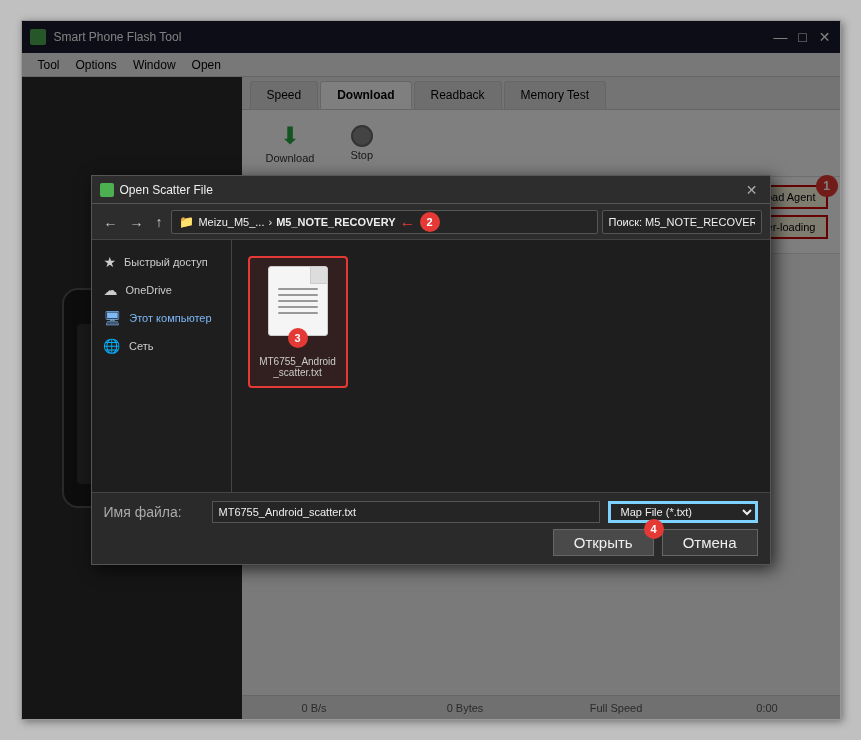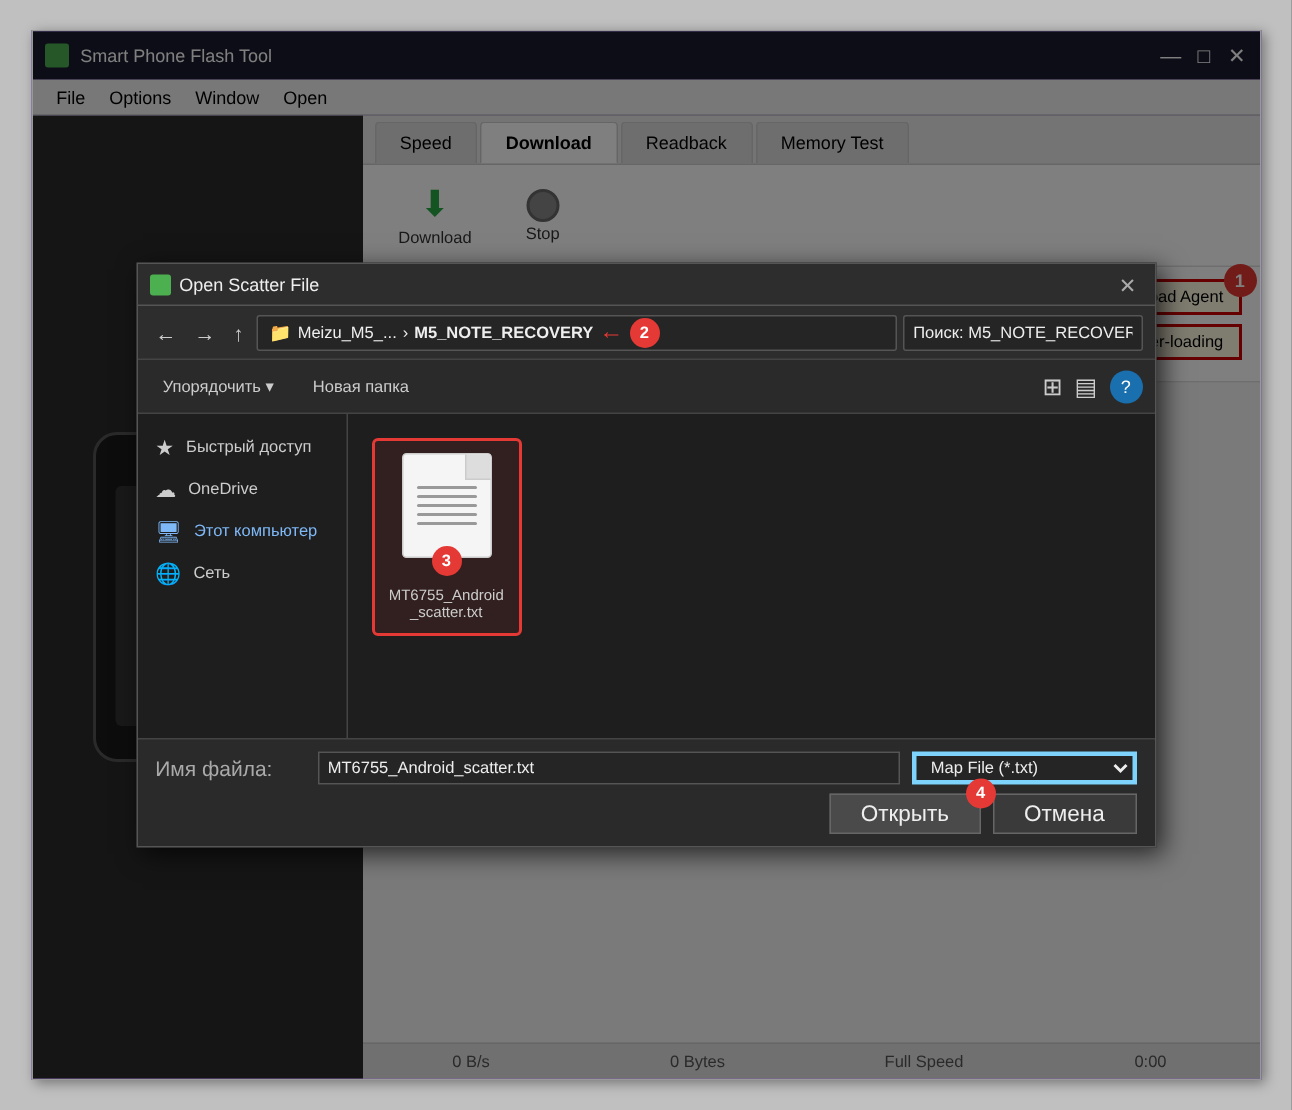--- a/index.html
+++ b/index.html
@@ -10,21 +10,21 @@
       display: flex;
       justify-content: center;
       align-items: center;
       width: 861px;
       height: 740px;
       overflow: hidden;
     }
     .app-window {
       width: 820px;
       height: 700px;
-      background: #4c1d95;
+      background: #0f172a;
       border: 1px solid #999;
       display: flex;
       flex-direction: column;
       box-shadow: 2px 2px 8px rgba(0,0,0,0.4);
       position: relative;
     }
     .title-bar {
       background: #1a1a2e;
       color: white;
       display: flex;
@@ -536,21 +536,21 @@
     <div class="title-bar-icon"></div>
     <span class="title-bar-title">Smart Phone Flash Tool</span>
     <div class="title-bar-controls">
       <button class="title-btn">—</button>
       <button class="title-btn">□</button>
       <button class="title-btn">✕</button>
     </div>
   </div>
 
   <div class="menu-bar">
-    <span class="menu-item">File</span>
+    <span class="menu-item">Tool</span>
     <span class="menu-item">Options</span>
     <span class="menu-item">Window</span>
     <span class="menu-item">Open</span>
   </div>
 
   <div class="main-content">
 
     <div class="left-panel">
       <div class="phone-shape">
         <div class="phone-speaker"></div>
@@ -631,28 +631,20 @@
           <span> › </span>
           <span style="font-weight:bold;">M5_NOTE_RECOVERY</span>
           <span class="breadcrumb-arrow">←</span>
           <div class="badge-wrap" style="position:relative; display:inline-flex; align-items:center;">
             <div class="circle-badge" style="position:relative; top:0; right:0; width:20px; height:20px; font-size:11px;">2</div>
           </div>
         </div>
         <input class="search-box" type="text" placeholder="Поиск: M5_NOTE_RECOVERY" value="Поиск: M5_NOTE_RECOVERY" style="">
       </div>
 
-      <div class="dialog-toolbar">
-        <button class="dialog-toolbar-btn">Упорядочить ▾</button>
-        <button class="dialog-toolbar-btn">Новая папка</button>
-        <div class="dialog-toolbar-sep"></div>
-        <button class="view-btn">⊞</button>
-        <button class="view-btn">▤</button>
-        <button class="view-btn" style="background:#1a6fae;color:white;border-radius:50%;width:22px;height:22px;font-size:12px;border:none;cursor:pointer;">?</button>
-      </div>
 
       <div class="dialog-body">
 
         <div class="dialog-sidebar">
           <div class="sidebar-item">
             <span class="sidebar-item-icon">★</span>
             <span>Быстрый доступ</span>
           </div>
           <div class="sidebar-item">
             <span class="sidebar-item-icon">☁</span>

